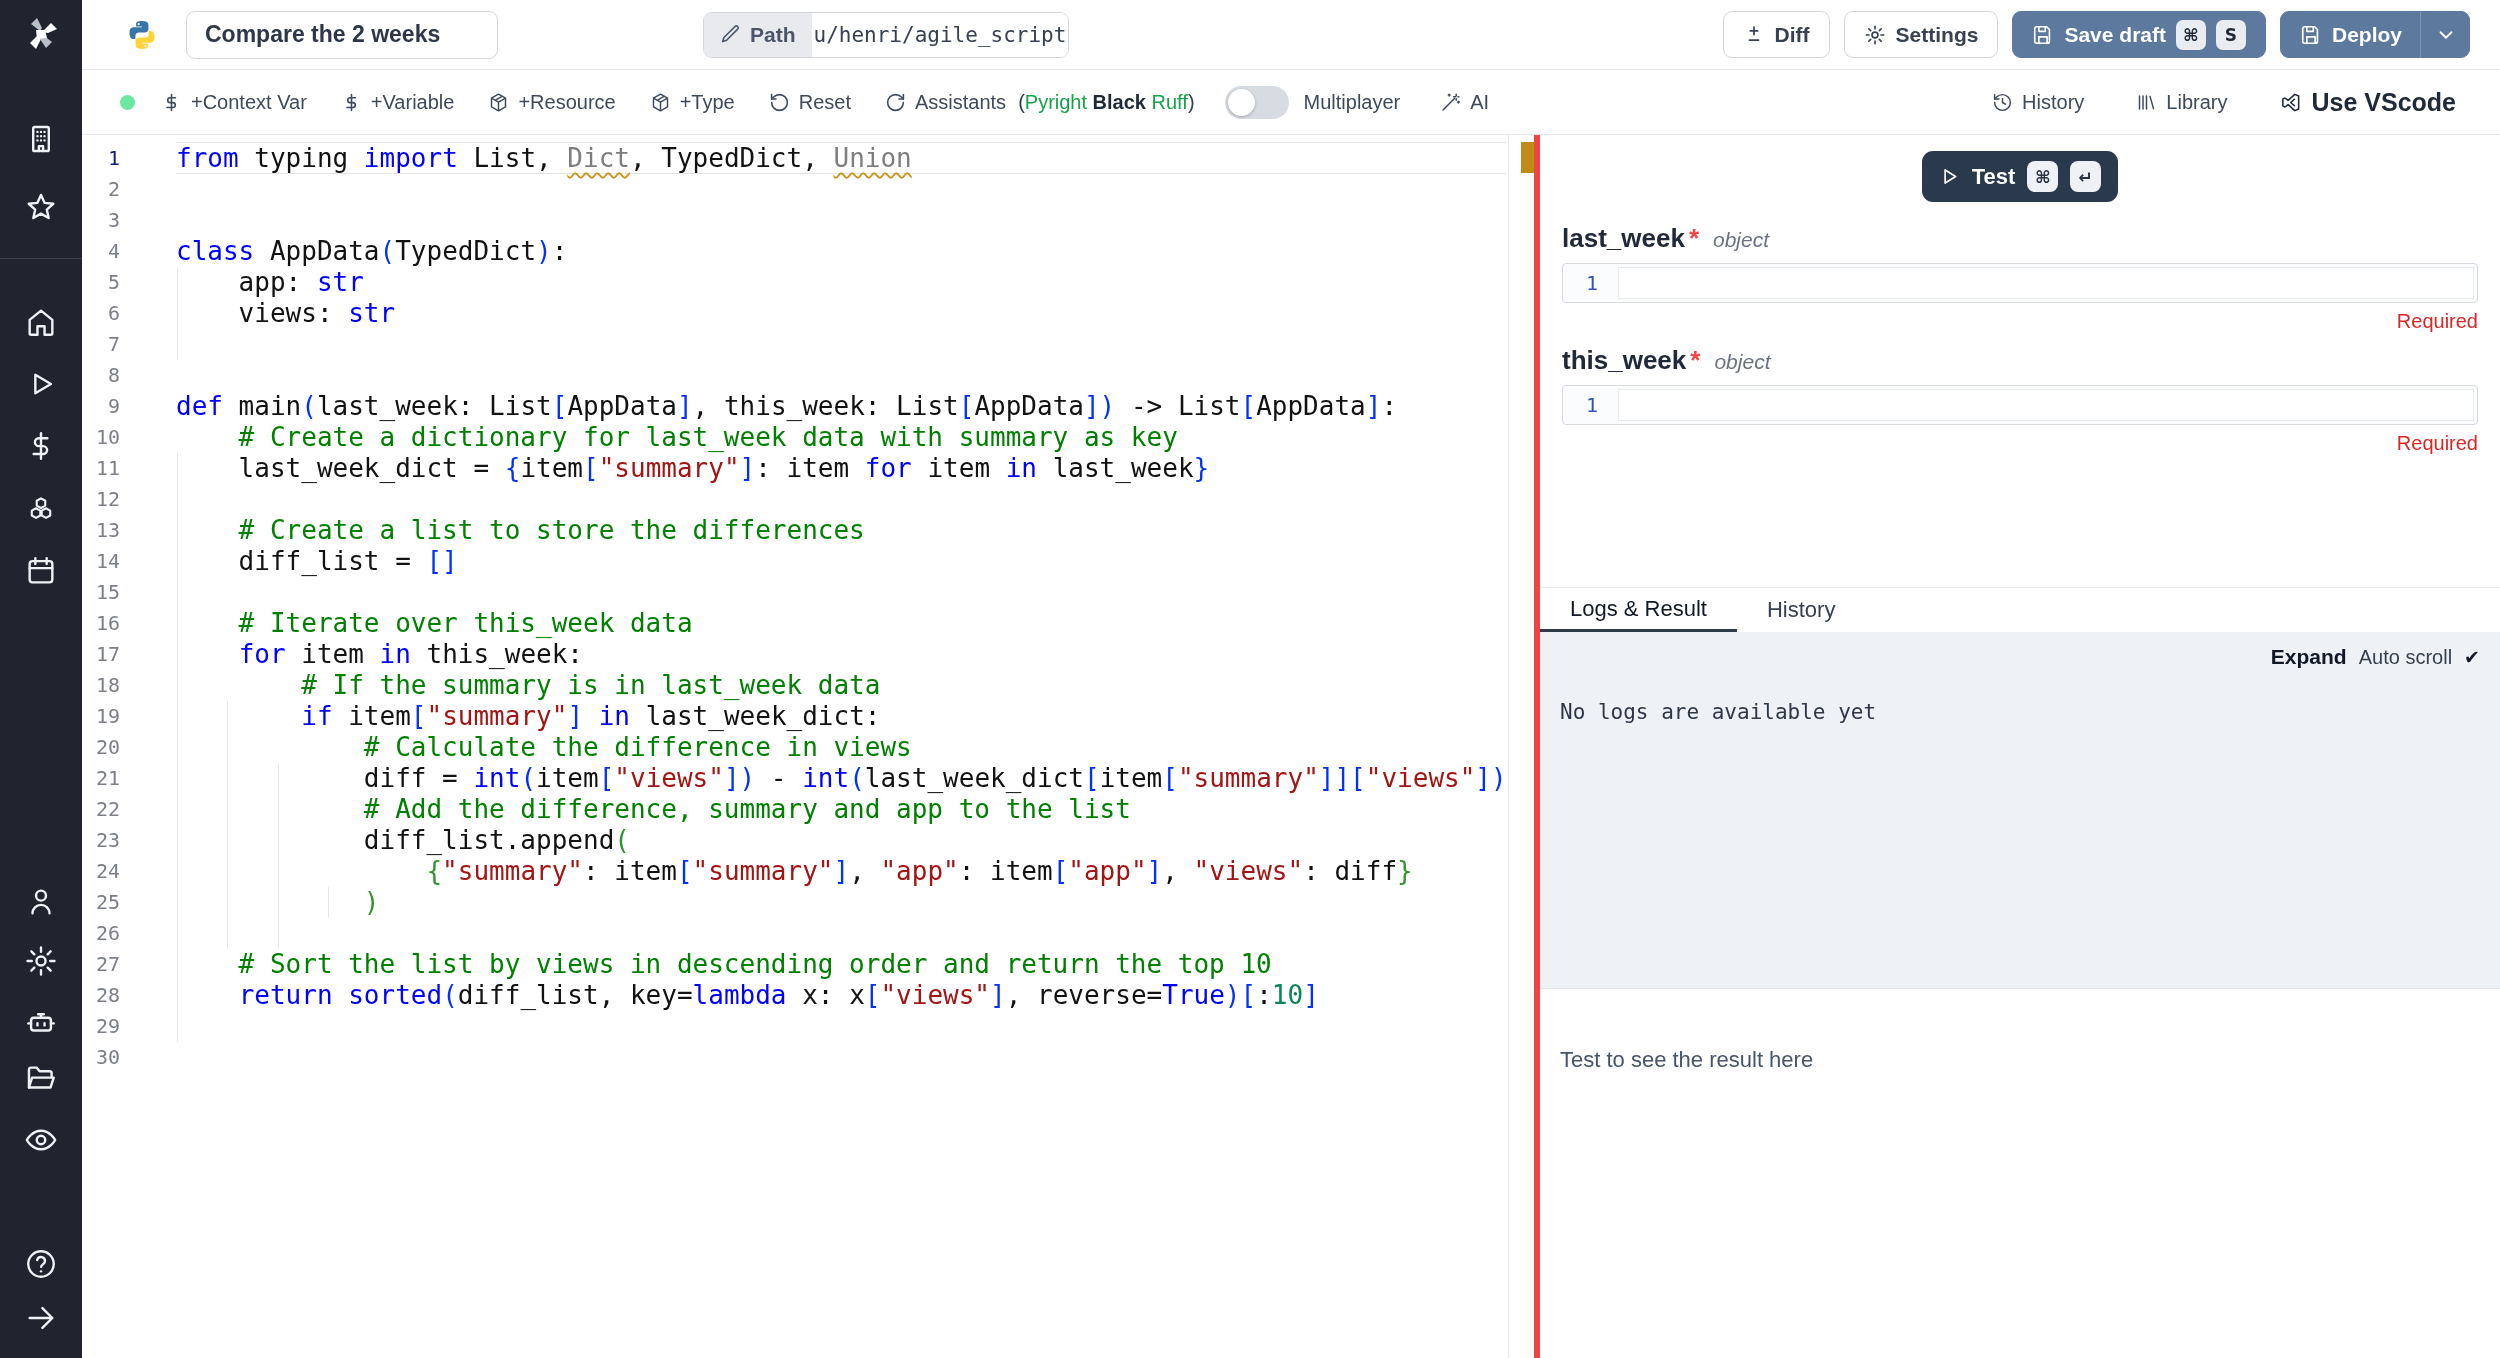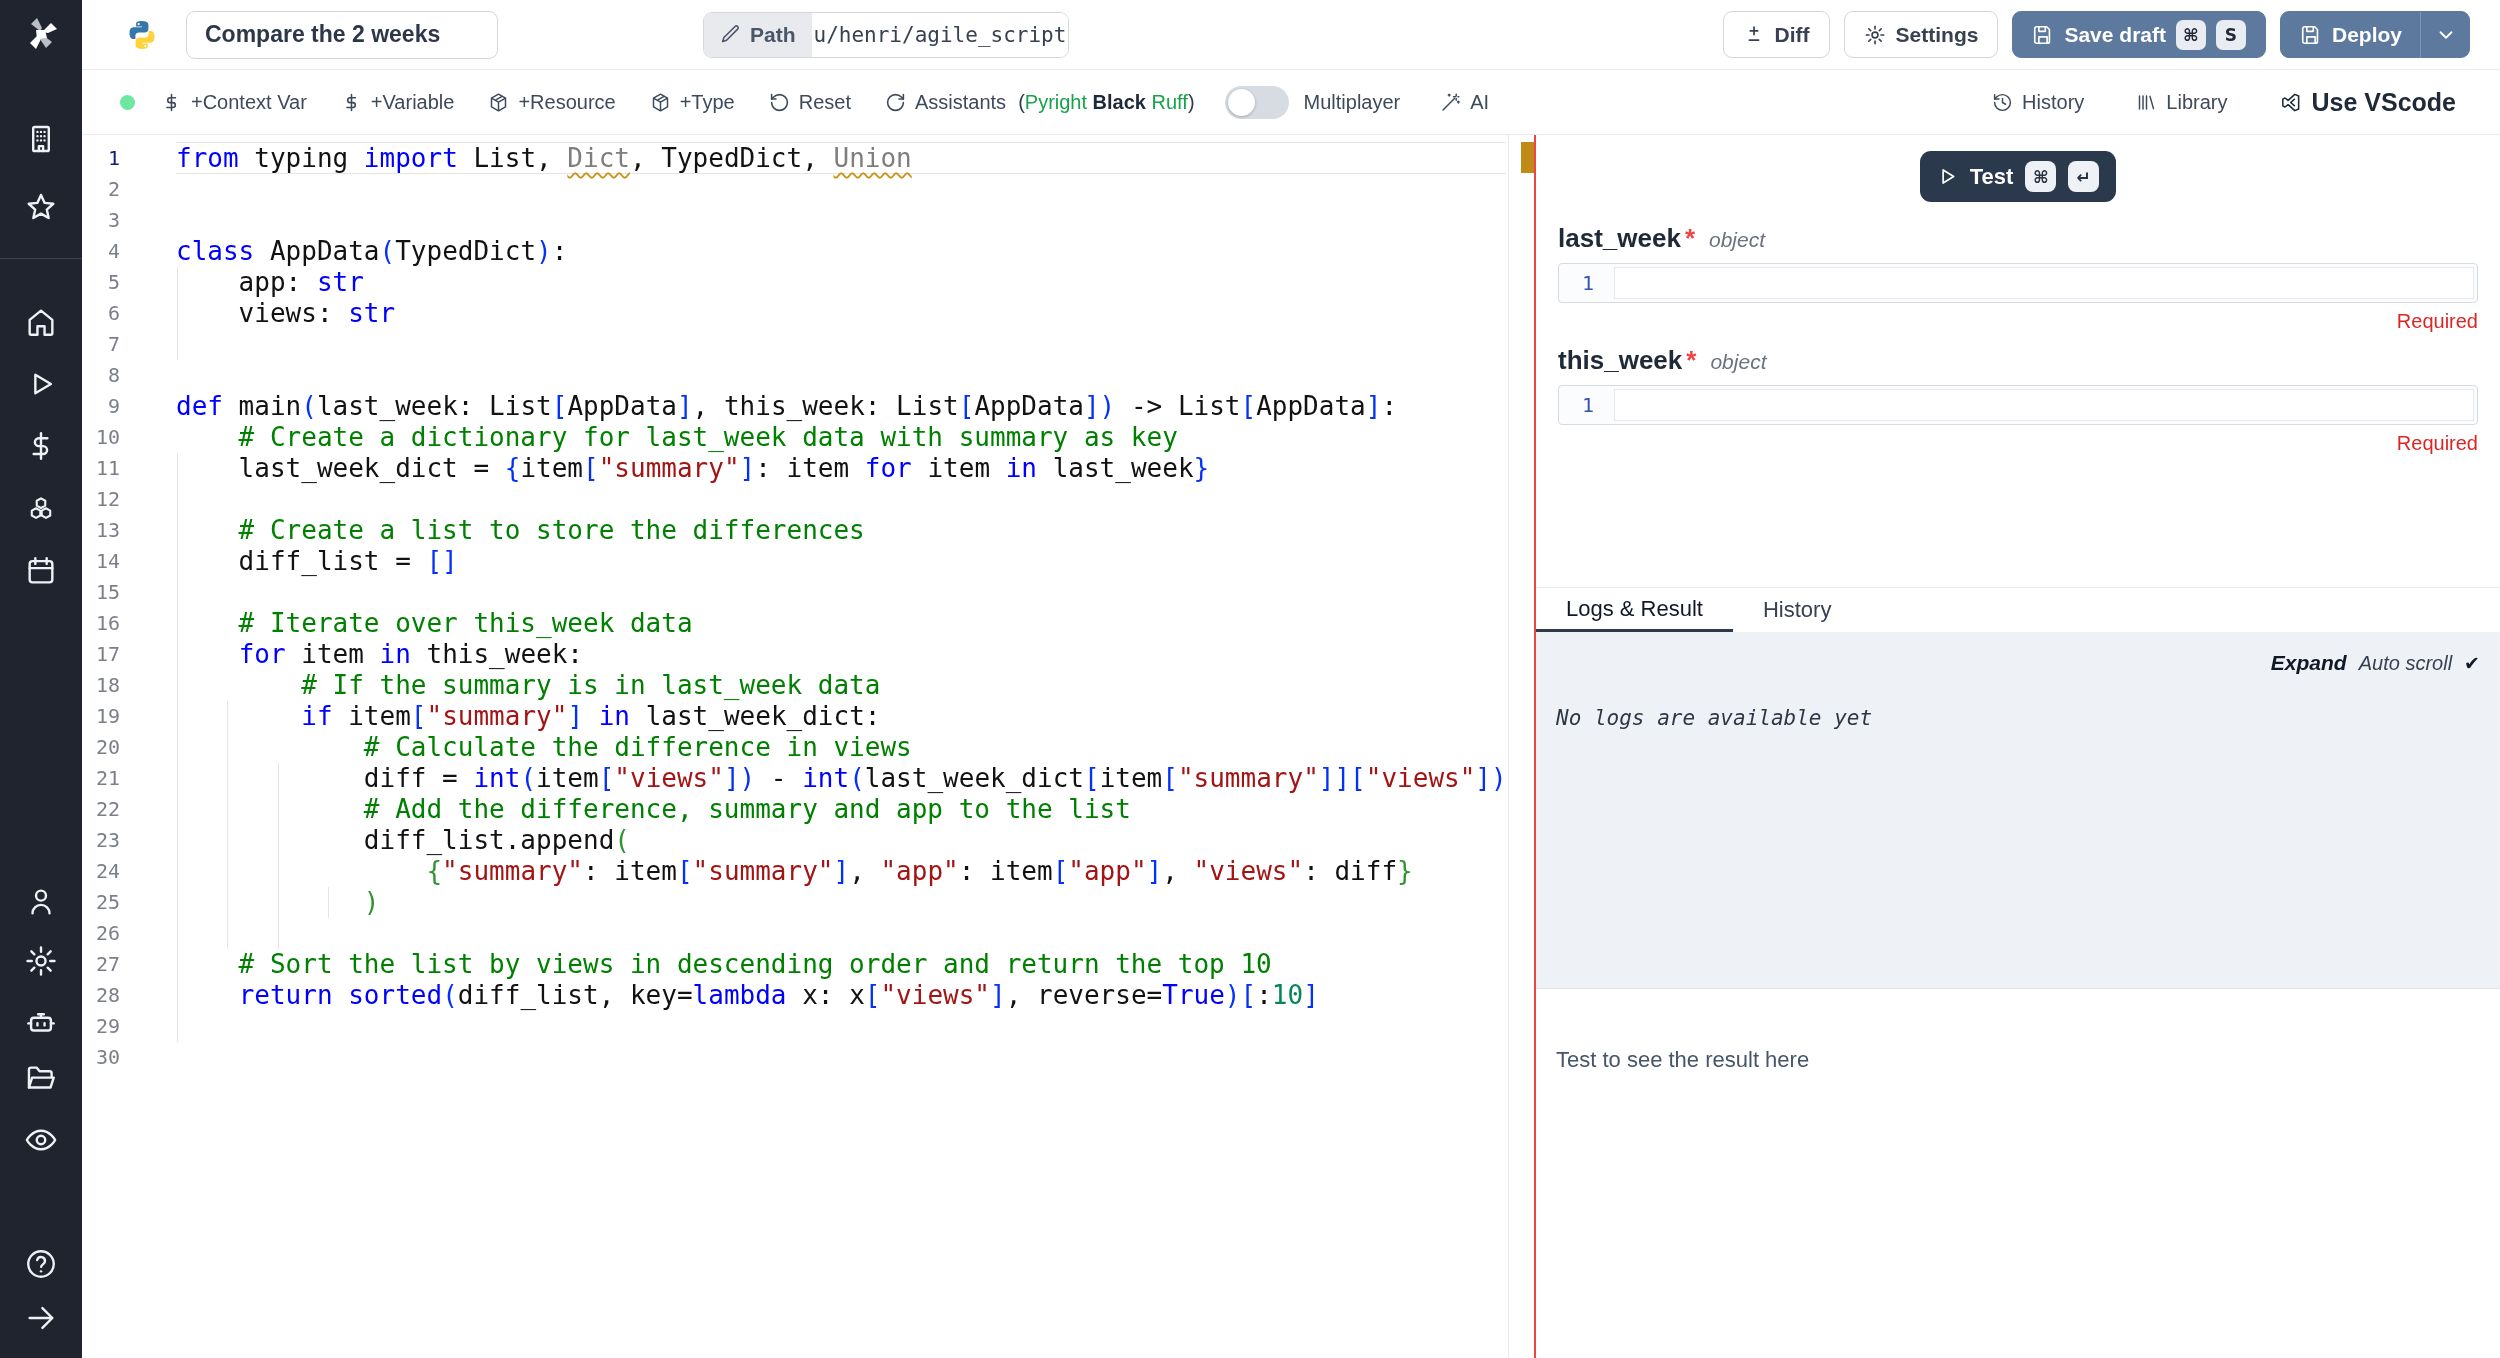--- a/index.html
+++ b/index.html
@@ -77,21 +77,21 @@
               border-top:1.5px solid #e6e6e6; border-bottom:1.5px solid #e6e6e6; pointer-events:none; }
   .iguide { position:absolute; width:1px; background:#e4e6ea; pointer-events:none; }
 
   
   .ruler { position:absolute; left:1508px; top:135px; width:26px; height:1223px; background:#fff;
            border-left:1px solid #e7e9ee; }
   .ruler .marker { position:absolute; left:12px; top:7px; width:13px; height:31px; background:#bf8b16; }
 
   
   .rpanel { position:absolute; left:1534px; top:135px; width:966px; height:1223px; background:#fff;
-            border-left:2px solid #ef4444; }
+            border-left:6px solid #ef4444; }
   .test-row { display:flex; justify-content:center; margin-top:16px; }
   .test-btn { height:51px; background:#2b394c; border-radius:11px; color:#fff; display:flex;
               align-items:center; gap:12px; padding:0 17px; cursor:pointer; }
   .test-btn svg { width:21px; height:21px; }
   .test-btn .label { font-size:22px; font-weight:600; }
   .test-btn .kbd { width:31px; height:31px; background:#eef1f6; border-radius:8px; color:#2a3342;
                    font-size:17px; font-weight:600; display:flex; align-items:center; justify-content:center; }
   .fields { padding:0 22px; }
   .field { margin-top:21px; }
   .field-head { display:flex; align-items:baseline; gap:4px; }
@@ -102,21 +102,21 @@
                  display:flex; align-items:stretch; padding:3px; }
   .mini-gutter { width:52px; display:flex; align-items:center; justify-content:center;
                  font-family:"DejaVu Sans Mono", monospace; font-size:20px; color:#3451b2; }
   .mini-content { flex:1; background:#fff; border:1px solid #e8eaee; }
   .required { text-align:right; color:#dc2626; font-size:20px; margin-top:7px; }
 
   .tabsbar { position:absolute; left:0; right:0; top:452px; height:45px; border-top:1px solid #e7e9ee;
              display:flex; align-items:stretch; }
   .tab { display:flex; align-items:center; padding:0 30px; font-size:22px; color:#374151; cursor:pointer; }
   .tab.active { color:#111827; border-bottom:3.5px solid #2f3a4a; font-weight:500;text-align:center; }
-  .logs { position:absolute; left:0; right:0; top:497px; height:356px; background:#eef1f5; padding:19px 20px;font-style:italic; }
+  .logs { position:absolute; left:0; right:0; top:497px; height:356px; background:#eef1f5; padding:13px 20px; }
   .logs-ctl { display:flex; justify-content:flex-end; align-items:center; gap:12px; }
   .expand { font-size:21px; font-weight:bold; color:#111827; cursor:pointer; }
   .autoscroll { font-size:20px; color:#374151; cursor:pointer; }
   .checkmark { font-family:"DejaVu Sans", sans-serif; font-size:19px; color:#111827; }
   .no-logs { margin-top:31px; font-family:"DejaVu Sans Mono", monospace; font-size:21px; color:#2d3748; }
   .result { position:absolute; left:0; right:0; top:853px; bottom:0; background:#fff;
             border-top:1px solid #e2e5e9; padding:22px 20px; }
   .result-ph { font-size:22px; color:#475569;margin-top:36px; }
 </style>
 </head>

